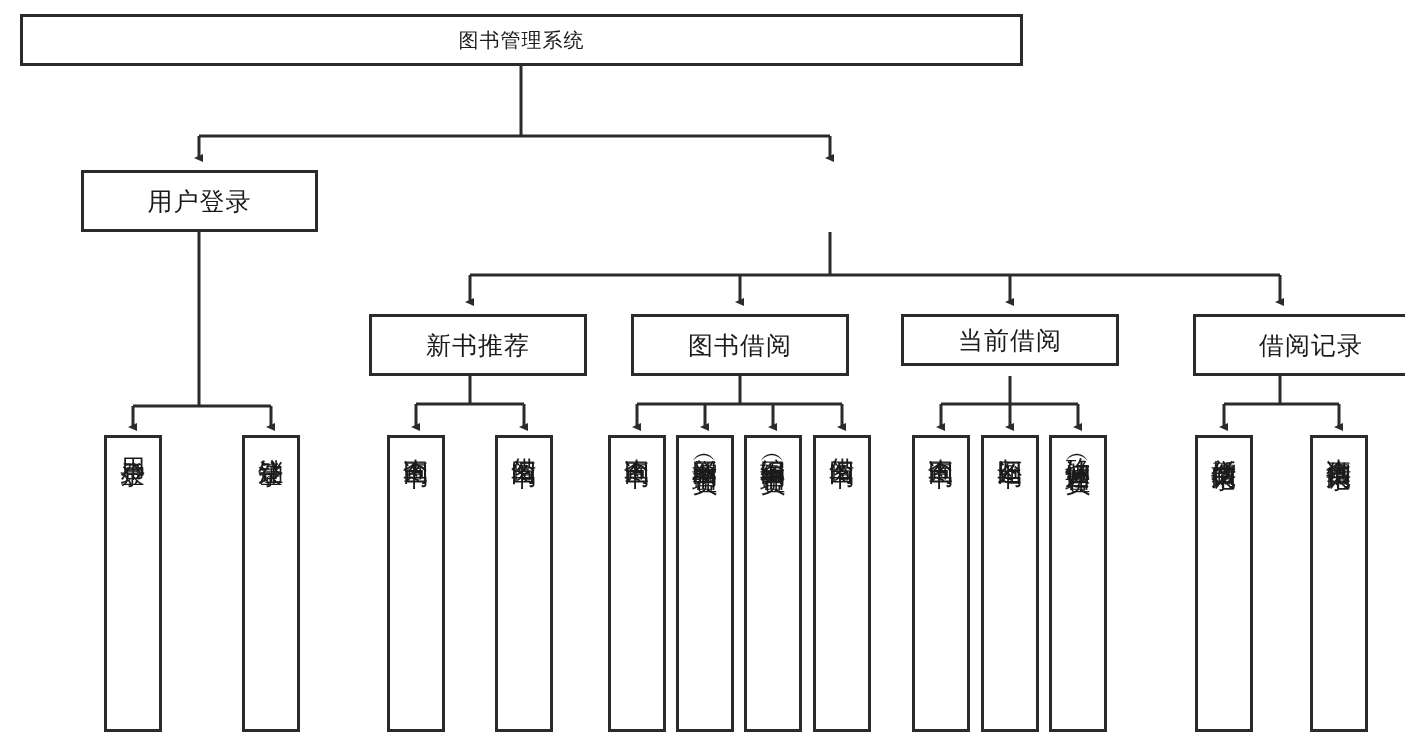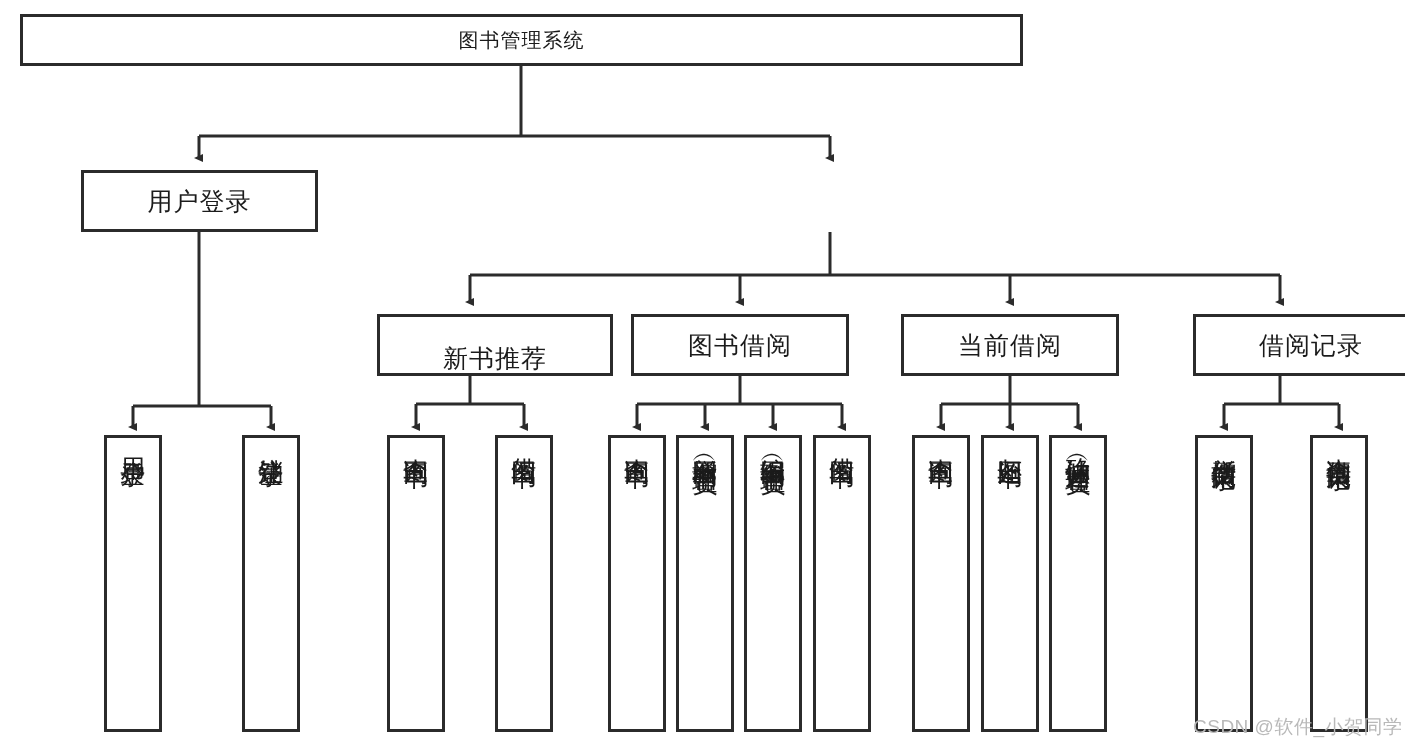--- a/index.html
+++ b/index.html
@@ -121,27 +121,27 @@
   </svg>
 
   <div class="node root" style="left:20px; top:14px; width:1003px; height:52px;">
     <span class="label">图书管理系统</span>
   </div>
 
   <div class="node" style="left:81px; top:170px; width:237px; height:62px;">
     <span class="label">用户登录</span>
   </div>
 
-  <div class="node" style="left:377px; top:314px; width:236px; height:62px;align-items:flex-end;">
+  <div class="node" style="left:369px; top:314px; width:218px; height:62px;">
     <span class="label">新书推荐</span>
   </div>
   <div class="node" style="left:631px; top:314px; width:218px; height:62px;">
     <span class="label">图书借阅</span>
   </div>
-  <div class="node" style="left:901px; top:314px; width:218px; height:62px;">
+  <div class="node" style="left:901px; top:314px; width:218px; height:52px;">
     <span class="label">当前借阅</span>
   </div>
   <div class="node" style="left:1193px; top:314px; width:236px; height:62px;">
     <span class="label">借阅记录</span>
   </div>
 
   <div class="node leaf" style="left:104px; top:435px; width:58px; height:297px;">
     <span class="label">用户登录</span>
   </div>
   <div class="node leaf" style="left:242px; top:435px; width:58px; height:297px;">
@@ -178,15 +178,14 @@
     <span class="label">确认归还（管理员）</span>
   </div>
 
   <div class="node leaf" style="left:1195px; top:435px; width:58px; height:297px;">
     <span class="label">新增借阅记录</span>
   </div>
   <div class="node leaf" style="left:1310px; top:435px; width:58px; height:297px;">
     <span class="label">查询借阅记录</span>
   </div>
 
-  <div class="watermark" style="left:1193px; top:714px;">CSDN @软件_小贺同学</div>
 
 </div>
 
 </body></html>

